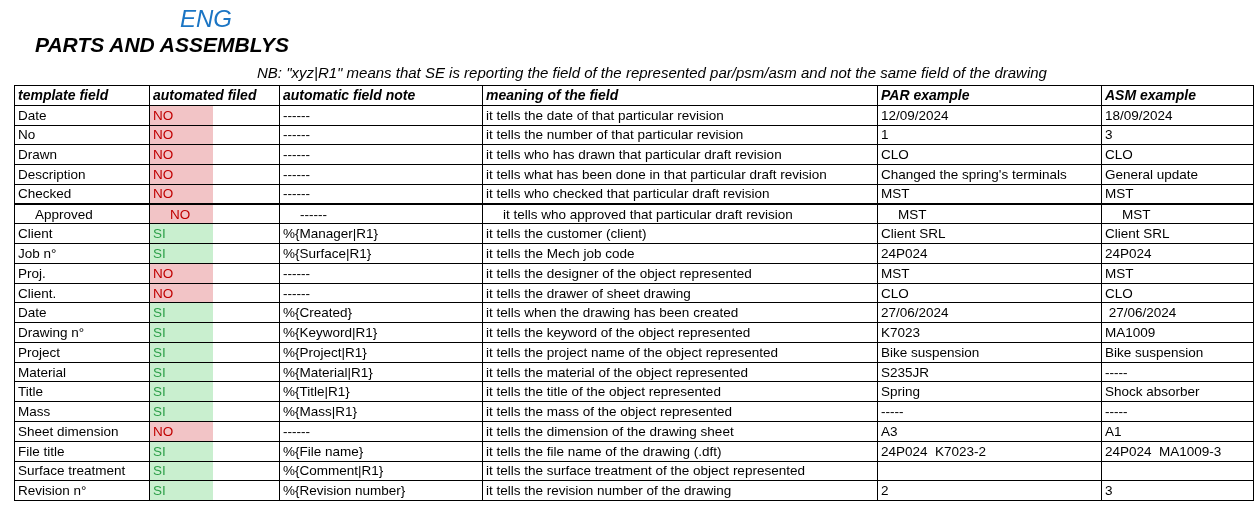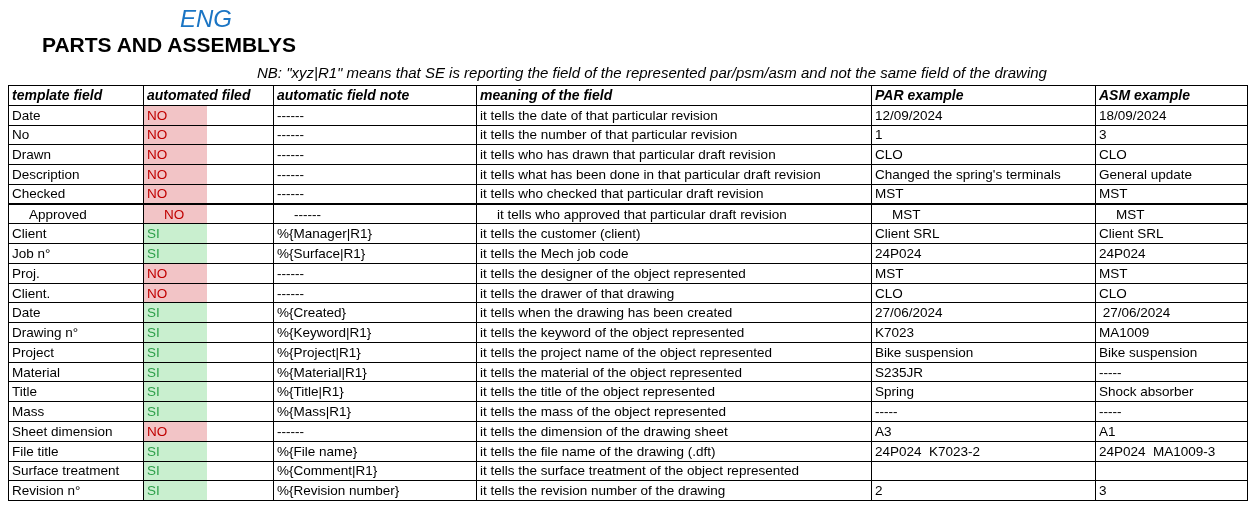--- a/index.html
+++ b/index.html
@@ -6,29 +6,29 @@
   body{
     width:1257px;height:527px;position:relative;background:#ffffff;
     font-family:"Liberation Sans",sans-serif;color:#000;overflow:hidden;
   }
   .sheet-title{
     position:absolute;left:180px;top:5px;
     font-size:24px;font-weight:normal;font-style:italic;
     color:var(--title-blue,#1B75C4);
   }
   .page-title{
-    position:absolute;left:42px;top:33px;
-    font-size:21px;font-weight:bold;color:#000;
+    position:absolute;left:35px;top:33px;
+    font-size:21px;font-weight:bold;font-style:italic;color:#000;
   }
   .nb-note{
     position:absolute;left:257px;top:64px;
     font-size:15px;font-style:italic;color:#000;white-space:pre;
   }
   table.fields{
-    position:absolute;left:8px;top:85px;
+    position:absolute;left:14px;top:85px;
     border-collapse:collapse;table-layout:fixed;
   }
   table.fields th, table.fields td{
     border:1px solid var(--grid,#000);
     padding:0 3px;white-space:pre;overflow:hidden;
     font-size:13.5px;vertical-align:middle;text-align:left;
   }
   table.fields tr{height:19.77px;}
   table.fields th{
     font-size:14px;font-weight:bold;font-style:italic;background:#fff;
@@ -141,21 +141,21 @@
         <td class="auto-cell no"><span class="swatch"></span><span class="val">NO</span></td>
         <td>------</td>
         <td>it tells the designer of the object represented</td>
         <td>MST</td>
         <td>MST</td>
       </tr>
       <tr>
         <td>Client.</td>
         <td class="auto-cell no"><span class="swatch"></span><span class="val">NO</span></td>
         <td>------</td>
-        <td>it tells the drawer of that drawing</td>
+        <td>it tells the drawer of sheet drawing</td>
         <td>CLO</td>
         <td>CLO</td>
       </tr>
       <tr>
         <td>Date</td>
         <td class="auto-cell yes"><span class="swatch"></span><span class="val">SI</span></td>
         <td>%{Created}</td>
         <td>it tells when the drawing has been created</td>
         <td class="center">27/06/2024</td>
         <td> 27/06/2024</td>

